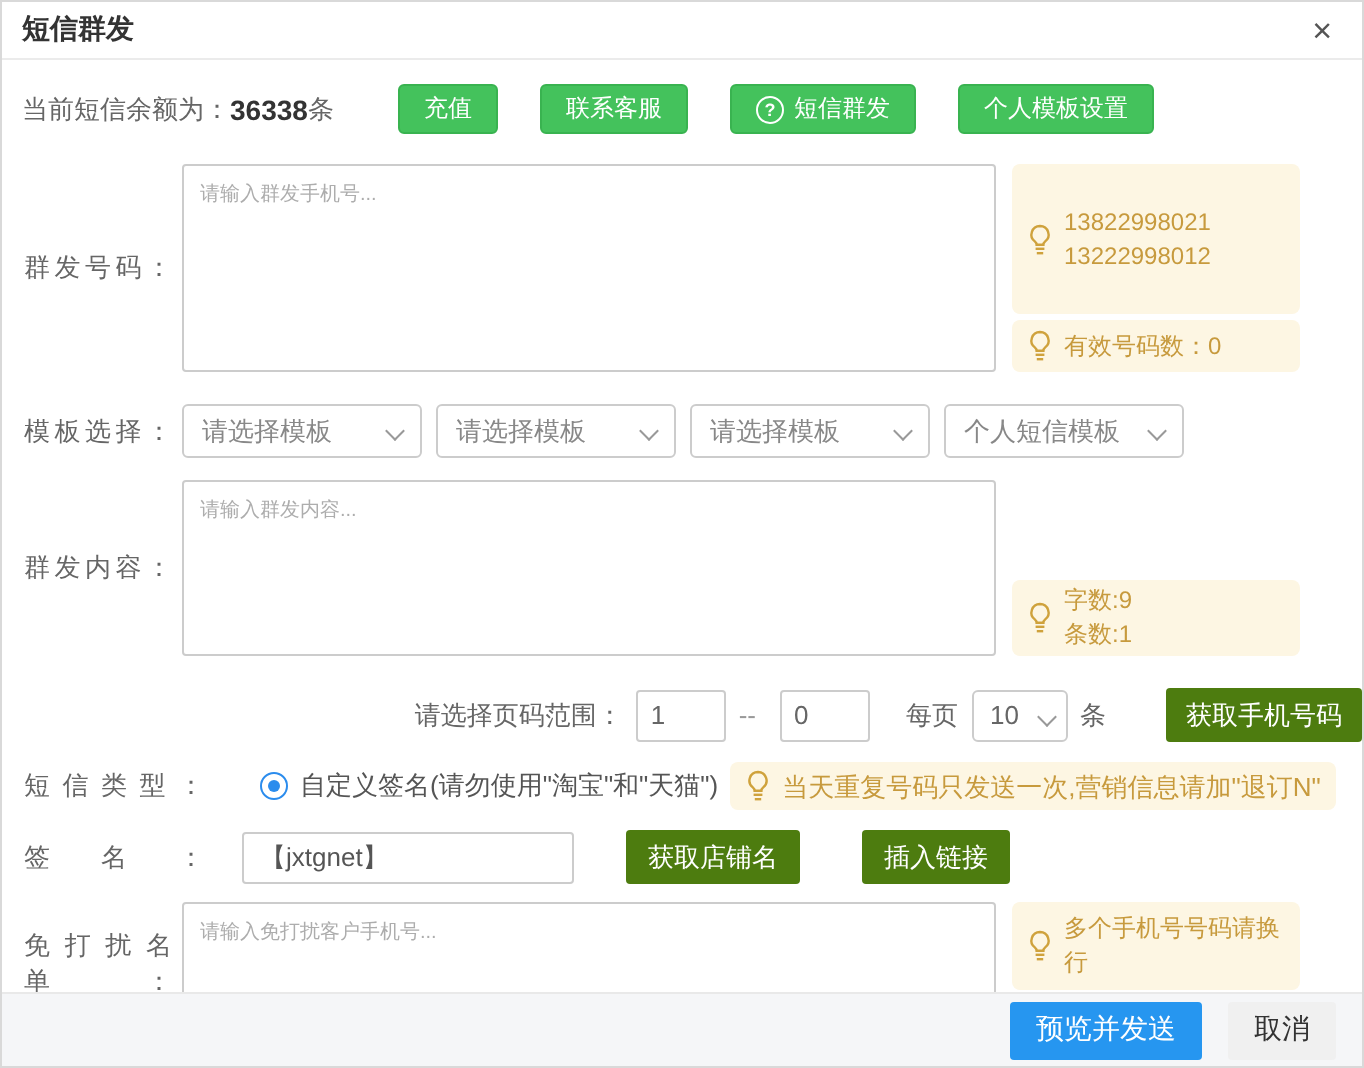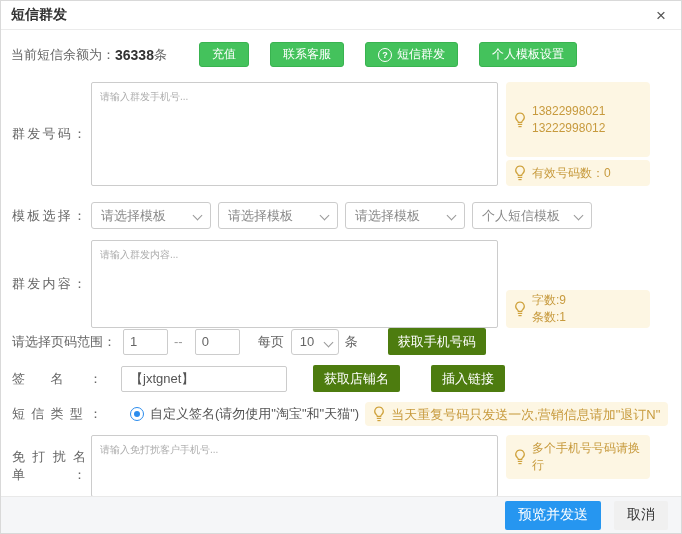--- a/index.html
+++ b/index.html
@@ -73,21 +73,21 @@
     margin-right:7px; cursor:pointer; background:#fff; white-space:nowrap; overflow:hidden;
   }
   .chevron {
     position:absolute; right:9px; top:9px; width:7px; height:7px;
     border-right:1px solid #999; border-bottom:1px solid #999;
     transform:rotate(45deg);
   }
   .row-content { margin-top:11px; height:88px; }
   .row-content .hint-col { height:88px; justify-content:flex-end;text-align:right; }
   .hint-box.counts { height:38px; }
-  .row-page { height:27px; }
+  .row-page { margin-top:16px; height:27px;justify-content:flex-end; }
   .inline-label { color:#666; margin-left:11px; }
   .num-input {
     width:45px; height:26px; border:1px solid #ccc; border-radius:2px;
     padding:0 6px; font-size:13px; color:#666; outline:none;
   }
   .row-page .num-input { margin-left:7px; }
   .sep { color:#999; margin:0 5px 0 6px; }
   .per-page { margin-left:18px; margin-right:7px; }
   .select-small { width:48px; height:26px; margin-right:6px; padding:0 16px 0 8px; color:#666; }
   .select-small .chevron { right:6px; }
@@ -242,51 +242,51 @@
     <div class="select-box select-small">
       <span>10</span>
       <span class="chevron"></span>
     </div>
     <span style="color:#666">条</span>
     <button class="btn-blue">
       <span>获取手机号码</span>
     </button>
   </div>
 
-  <div class="form-row row-sign">
-    <span class="form-label wide">签名：</span>
-    <input class="sign-input" type="text" value="【jxtgnet】" style="">
-    <button class="btn-blue">
-      <span>获取店铺名</span>
-    </button>
-    <button class="btn-blue">
-      <span>插入链接</span>
-    </button>
-  </div>
-
   <div class="form-row row-type">
     <span class="form-label wide">短信类型：</span>
     <span class="radio-wrap">
       <span class="radio-outer">
           <span class="radio-dot"></span>
         </span>
       <span class="radio-label">自定义签名(请勿使用"淘宝"和"天猫")</span>
     </span>
     <div class="hint-box inline-hint">
       <span class="bulb">
         <svg width="12" height="16" viewBox="0 0 12 16" aria-hidden="true">
           <path d="M6 1a4.3 4.3 0 0 1 2.6 7.7c-.6.5-.9 1-.9 1.7H4.3c0-.7-.3-1.2-.9-1.7A4.3 4.3 0 0 1 6 1z" fill="none" stroke="currentColor" stroke-width="1.2"></path>
           <line x1="3.8" y1="12.4" x2="8.2" y2="12.4" stroke="currentColor" stroke-width="1.2"></line>
           <line x1="4.4" y1="14.6" x2="7.6" y2="14.6" stroke="currentColor" stroke-width="1.2"></line>
         </svg>
       </span>
       <span class="hint-text" style="white-space:nowrap">当天重复号码只发送一次,营销信息请加"退订N"</span>
     </div>
   </div>
 
+  <div class="form-row row-sign">
+    <span class="form-label wide">签名：</span>
+    <input class="sign-input" type="text" value="【jxtgnet】" style="">
+    <button class="btn-blue">
+      <span>获取店铺名</span>
+    </button>
+    <button class="btn-blue">
+      <span>插入链接</span>
+    </button>
+  </div>
+
   <div class="form-row row-dnd">
     <span class="form-label">免打扰名单：</span>
     <textarea class="ta-main" placeholder="请输入免打扰客户手机号..." style=""></textarea>
     <div class="hint-col">
       <div class="hint-box dnd-hint">
         <span class="bulb">
           <svg width="12" height="16" viewBox="0 0 12 16" aria-hidden="true">
             <path d="M6 1a4.3 4.3 0 0 1 2.6 7.7c-.6.5-.9 1-.9 1.7H4.3c0-.7-.3-1.2-.9-1.7A4.3 4.3 0 0 1 6 1z" fill="none" stroke="currentColor" stroke-width="1.2"></path>
             <line x1="3.8" y1="12.4" x2="8.2" y2="12.4" stroke="currentColor" stroke-width="1.2"></line>
             <line x1="4.4" y1="14.6" x2="7.6" y2="14.6" stroke="currentColor" stroke-width="1.2"></line>

